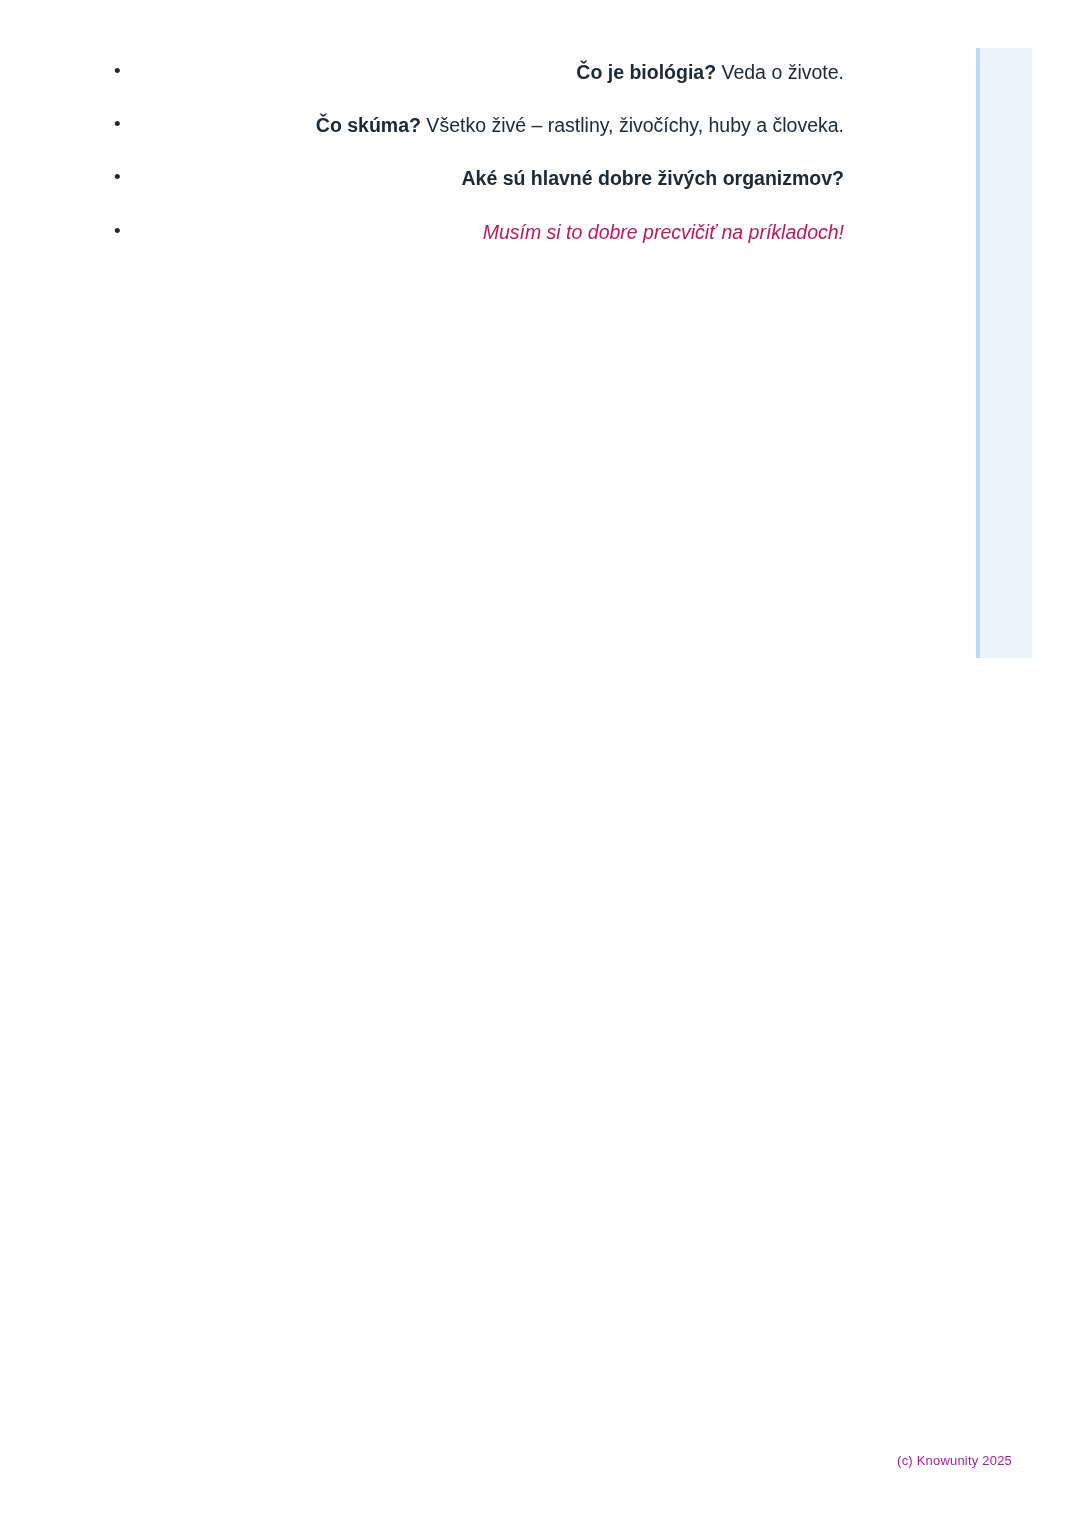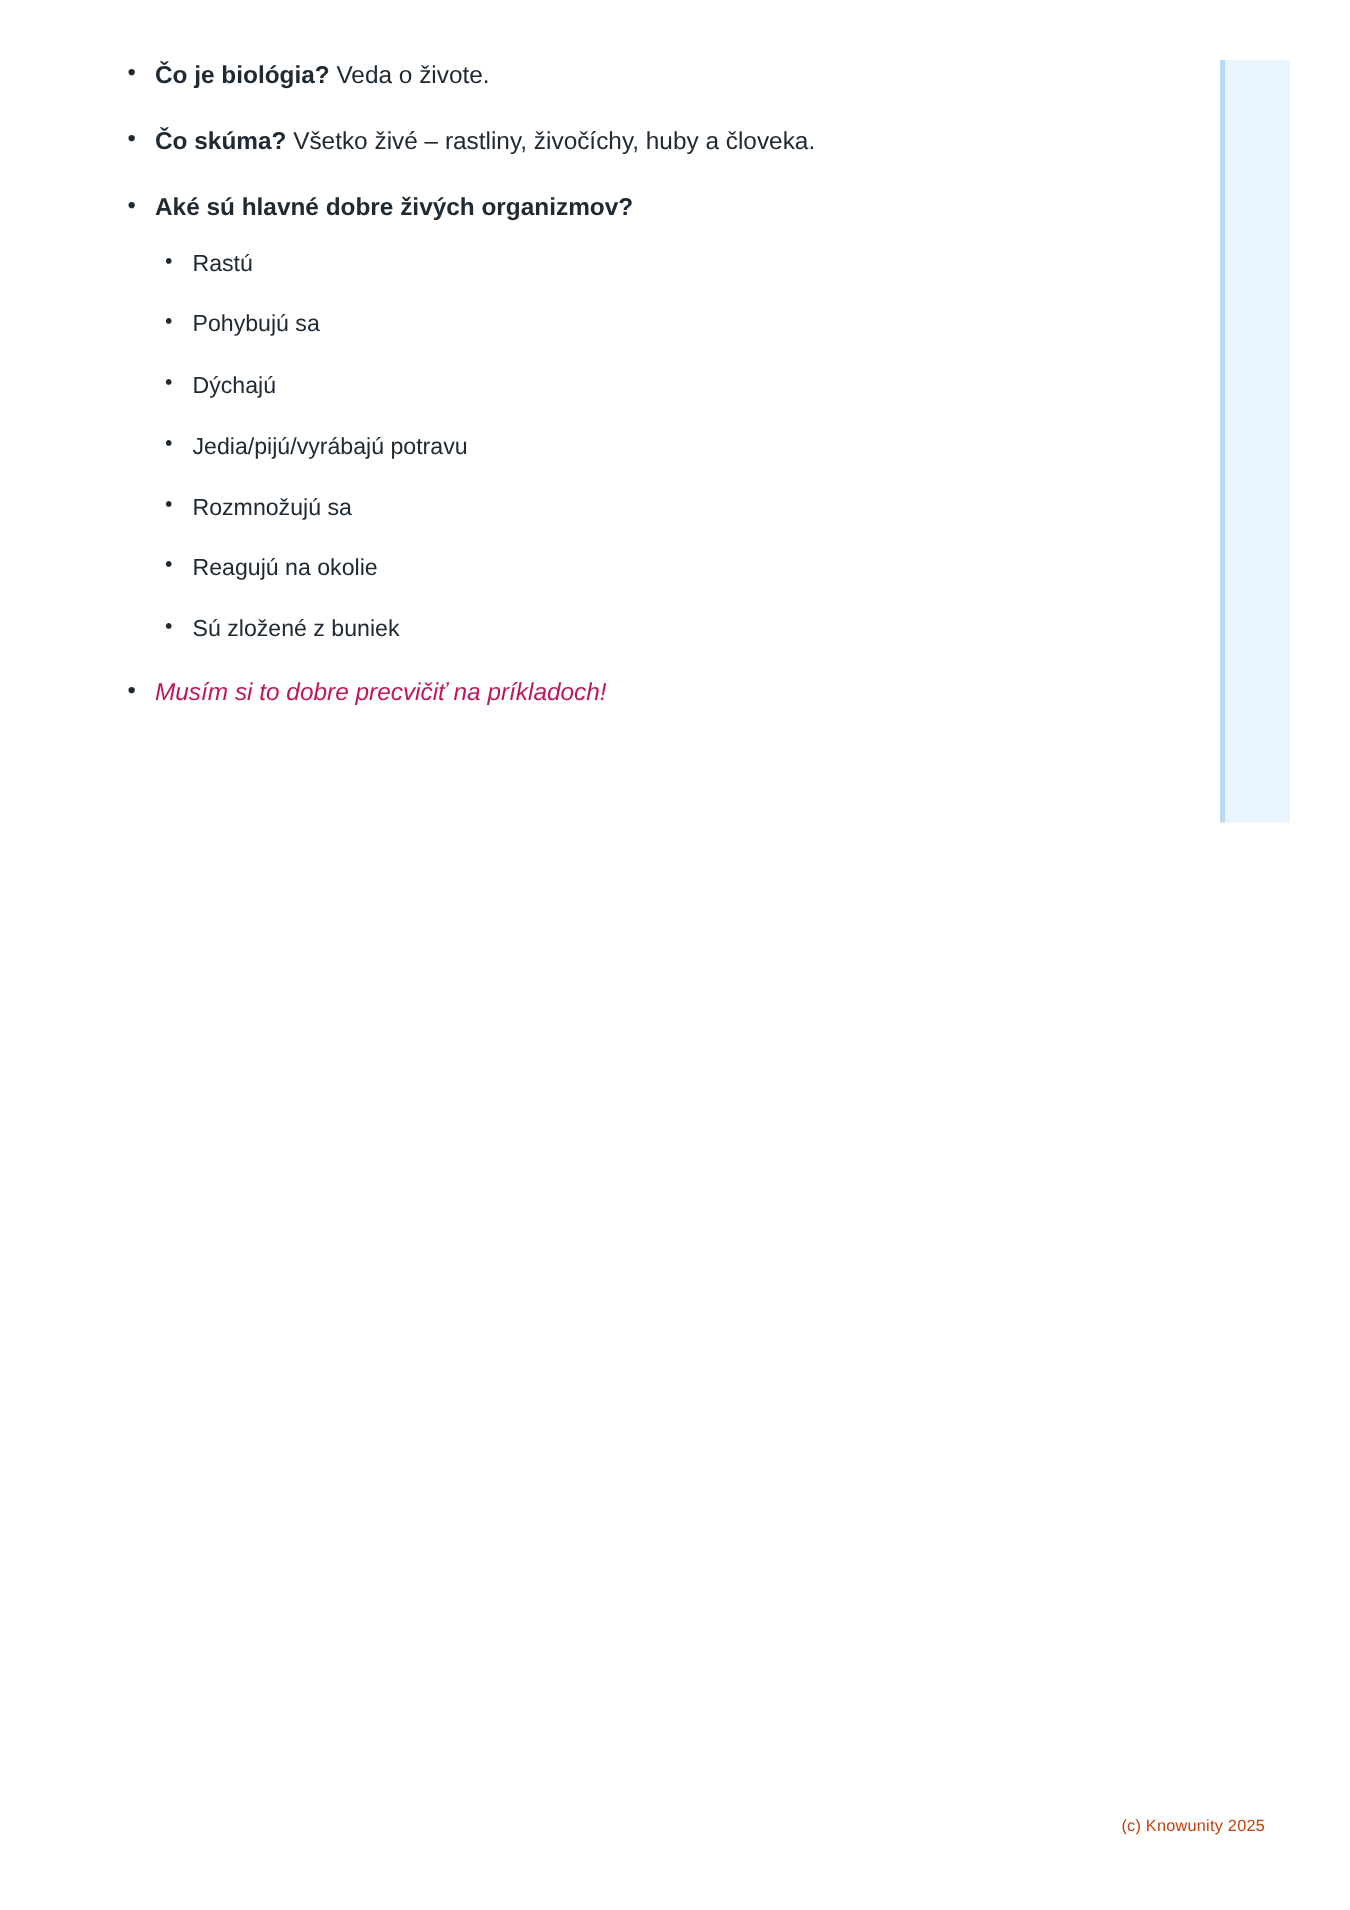--- a/index.html
+++ b/index.html
@@ -36,22 +36,23 @@
 
   .content {
     position: absolute;
     left: 96px;
     top: 44px;
     width: 760px;
   }
 
   ul.level1 {
     list-style: none;
-    margin: 0;
+    margin: 12px;
     padding: 0;
+    text-align: right;
   }
   ul.level1 > li {
     position: relative;
     padding-left: 28px;
     margin-bottom: 21px;
     font-size: 19.5px;
     line-height: 1.65;
     color: #202a33;
   }
   ul.level1 > li::before {
@@ -97,21 +98,21 @@
 
   .sub-wrapper {
     display: block;
   }
 
   .footer {
     position: absolute;
     right: 68px;
     bottom: 60px;
     font-size: 13px;
-    color: #c2410c;
+    color: #a21caf;
     letter-spacing: .2px;
   }
 </style>
 </head>
 <body>
 
 <div class="page">
 
   <div class="side-strip"></div>
 
@@ -121,31 +122,20 @@
       <li>
         <span class="lead">Čo je biológia?</span><span> Veda o živote.</span>
       </li>
 
       <li>
         <span class="lead">Čo skúma?</span><span> Všetko živé – rastliny, živočíchy, huby a človeka.</span>
       </li>
 
       <li>
         <span class="lead">Aké sú hlavné dobre živých organizmov?</span><span></span>
-        <div class="sub-wrapper">
-          <ul class="level2">
-            <li>Rastú</li>
-            <li>Pohybujú sa</li>
-            <li>Dýchajú</li>
-            <li>Jedia/pijú/vyrábajú potravu</li>
-            <li>Rozmnožujú sa</li>
-            <li>Reagujú na okolie</li>
-            <li>Sú zložené z buniek</li>
-          </ul>
-        </div>
       </li>
 
 
       <li>
         <span class="italic-note">Musím si to dobre precvičiť na príkladoch!</span>
       </li>
 
     </ul>
   </div>
 

